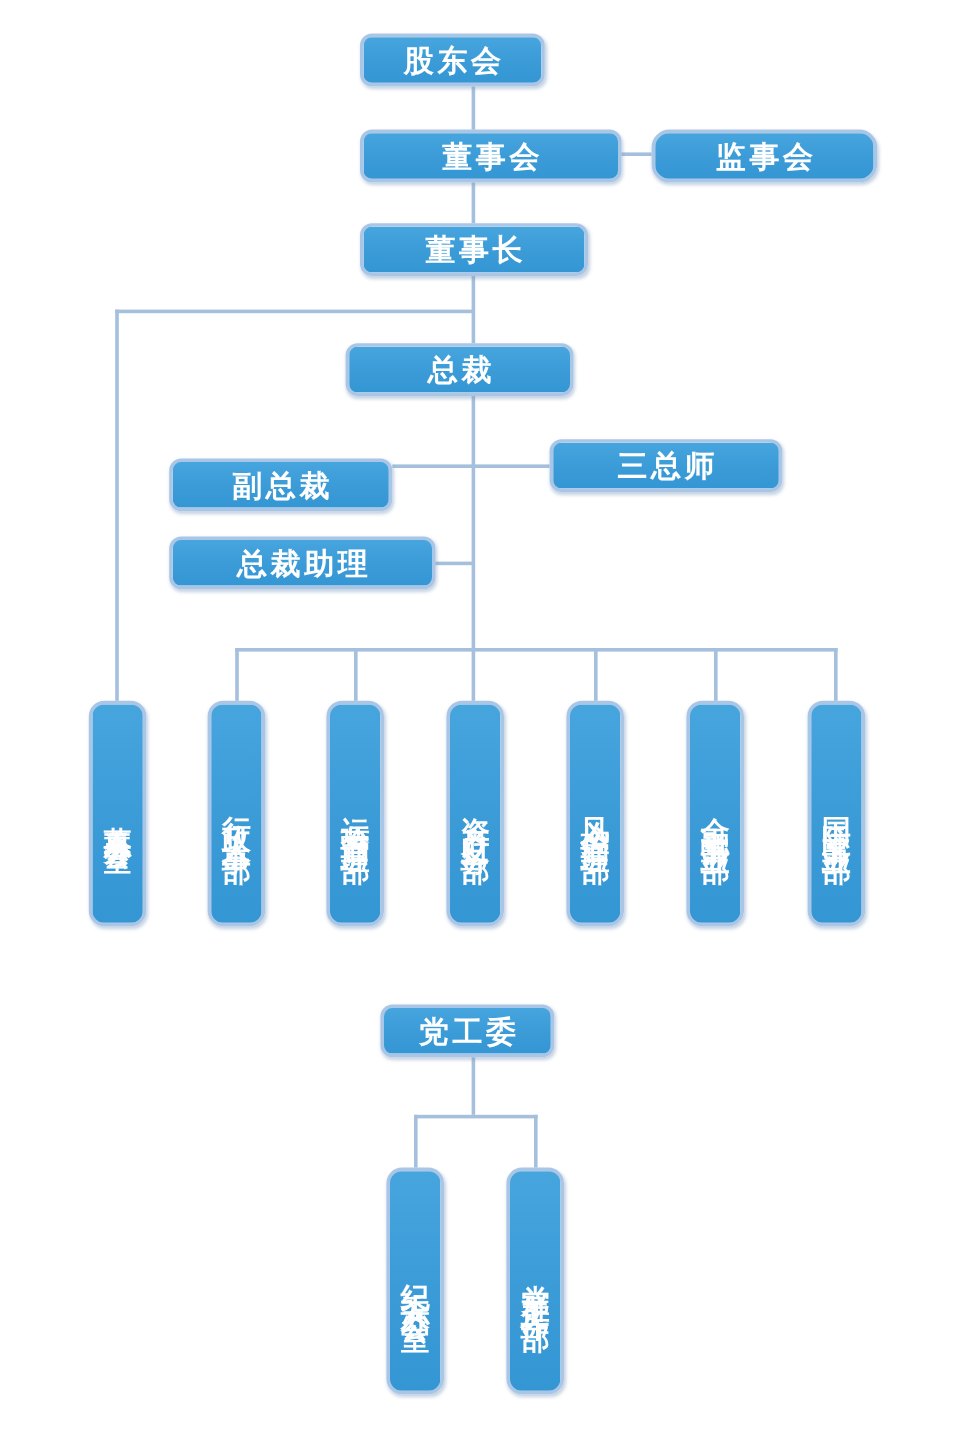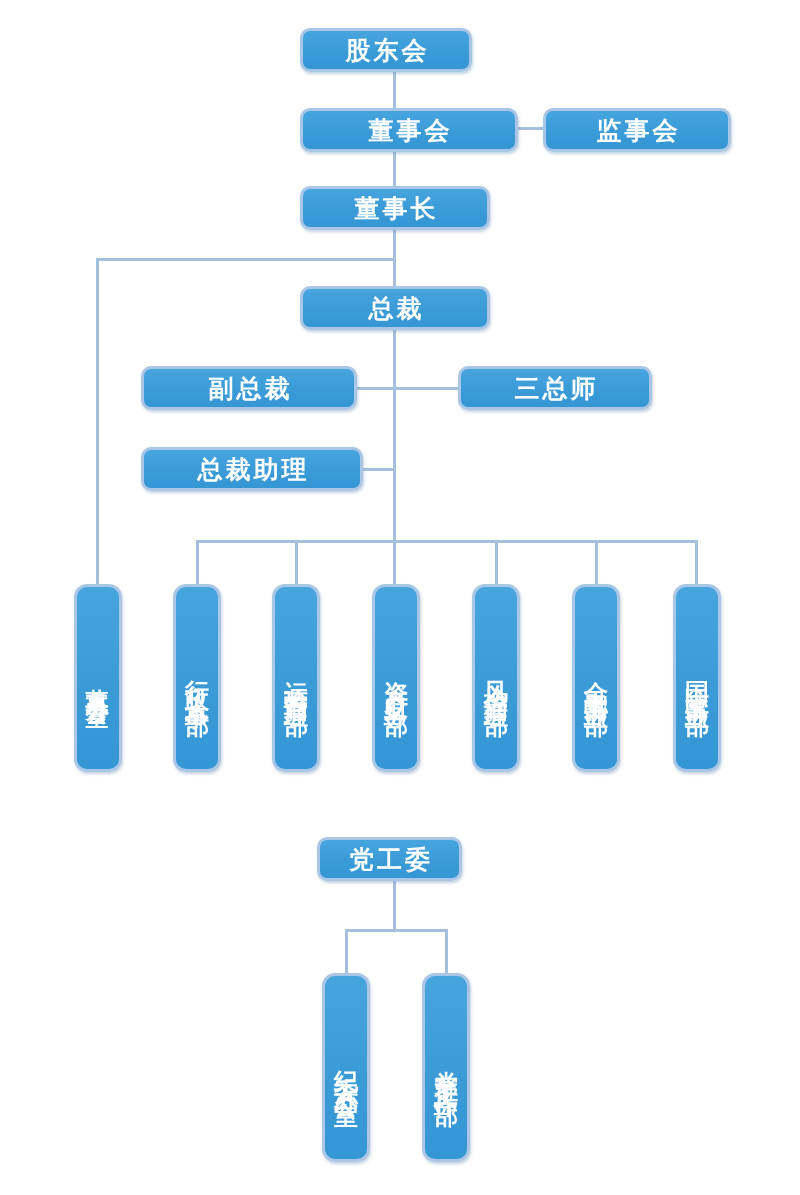--- a/index.html
+++ b/index.html
@@ -73,27 +73,27 @@
   <div class="line" style="left:196px; top:540px; width:3px; height:44px;"></div>
   <div class="line" style="left:295px; top:540px; width:3px; height:44px;"></div>
   <div class="line" style="left:495px; top:540px; width:3px; height:44px;"></div>
   <div class="line" style="left:595px; top:540px; width:3px; height:44px;"></div>
   <div class="line" style="left:695px; top:540px; width:3px; height:44px;"></div>
   <div class="line" style="left:393px; top:881px; width:3px; height:48px;"></div>
   <div class="line" style="left:345px; top:929px; width:103px; height:3px;"></div>
   <div class="line" style="left:345px; top:929px; width:3px; height:44px;"></div>
   <div class="line" style="left:445px; top:929px; width:3px; height:44px;"></div>
 
-  <div class="box h" style="left:300px; top:28px; width:172px;">股东会</div>
+  <div class="box h" style="left:300px; top:28px; width:154px;">股东会</div>
   <div class="box h" style="left:300px; top:108px; width:218px;">董事会</div>
-  <div class="box h" style="left:543px; top:108px; width:188px;">监事会</div>
+  <div class="box h" style="left:543px; top:108px; width:188px;border-radius:15px;">监事会</div>
   <div class="box h" style="left:300px; top:186px; width:190px;">董事长</div>
-  <div class="box h" style="left:300px; top:286px; width:190px;">总裁</div>
+  <div class="box h" style="left:288px; top:286px; width:190px;">总裁</div>
 
-  <div class="box h" style="left:141px; top:366px; width:216px;">副总裁</div>
+  <div class="box h" style="left:141px; top:382px; width:186px;">副总裁</div>
   <div class="box h" style="left:458px; top:366px; width:194px;">三总师</div>
   <div class="box h" style="left:141px; top:447px; width:222px;">总裁助理</div>
 
   <div class="box v six" style="left:74px; top:584px; height:188px;">董事会办公室</div>
   <div class="box v" style="left:173px; top:584px; height:188px;">行政人事部</div>
   <div class="box v" style="left:272px; top:584px; height:188px;">运营管理部</div>
   <div class="box v" style="left:372px; top:584px; height:188px;">资产财务部</div>
   <div class="box v" style="left:472px; top:584px; height:188px;">风控管理部</div>
   <div class="box v" style="left:572px; top:584px; height:188px;">金融事业部</div>
   <div class="box v" style="left:673px; top:584px; height:188px;">国际事业部</div>

